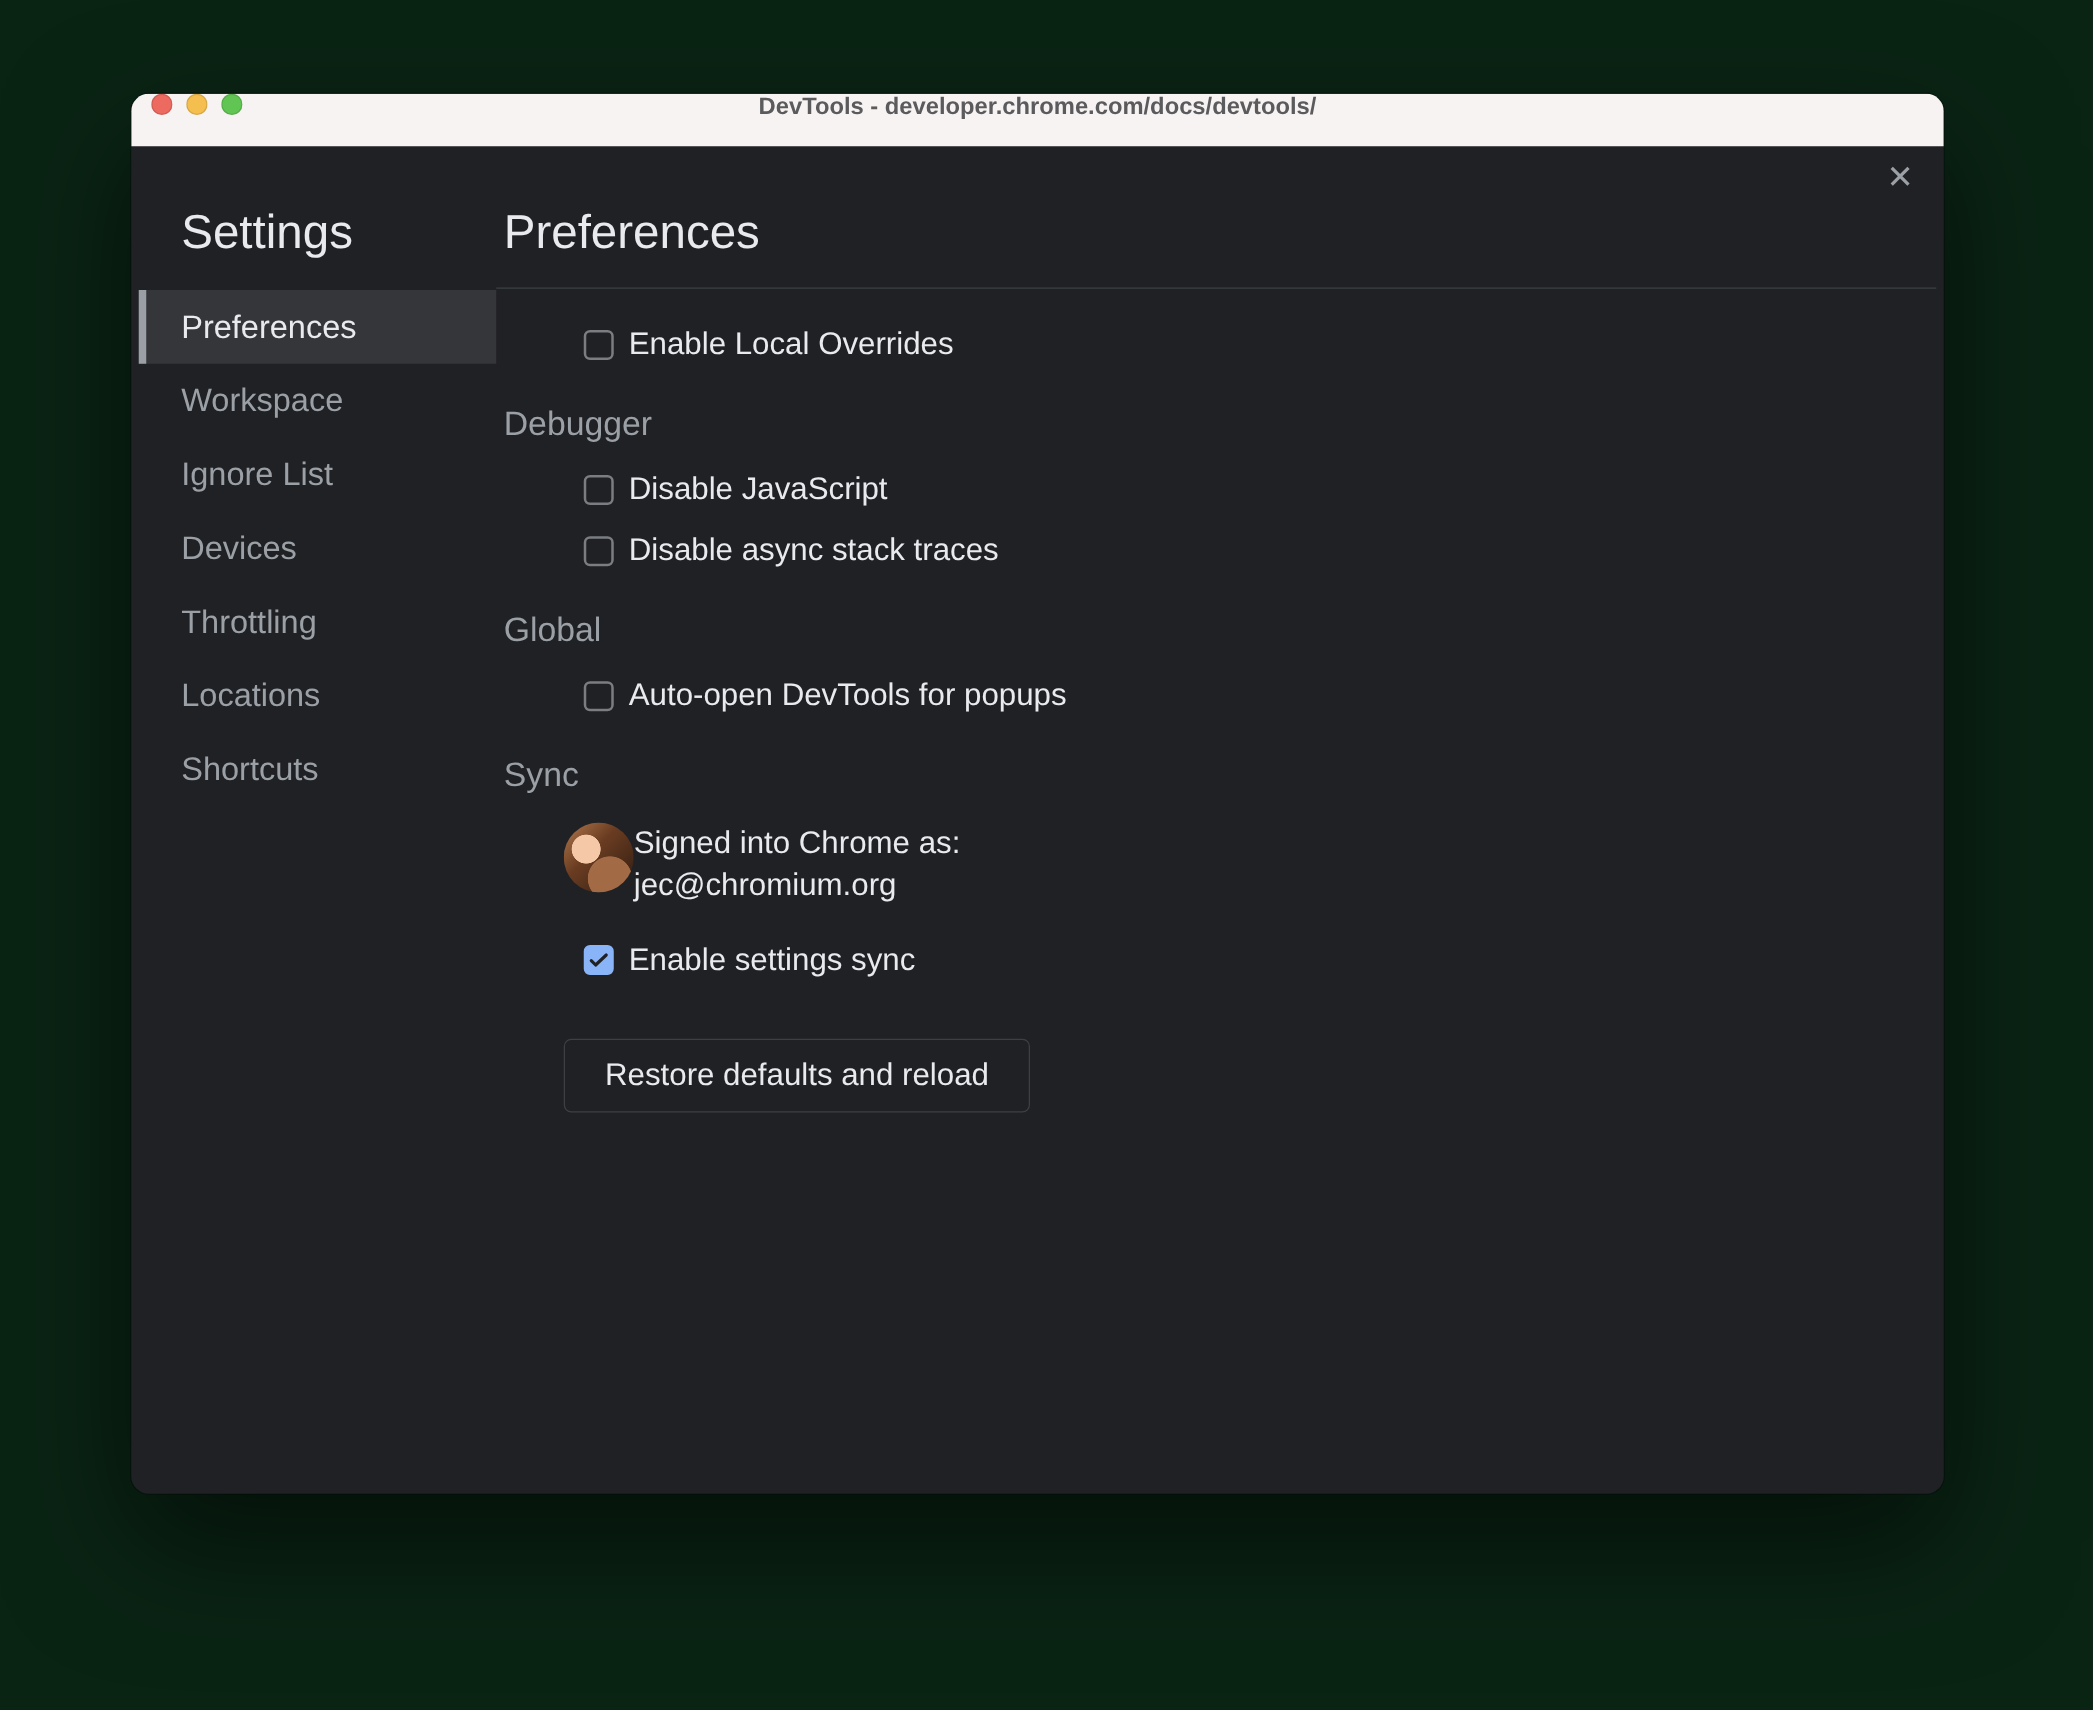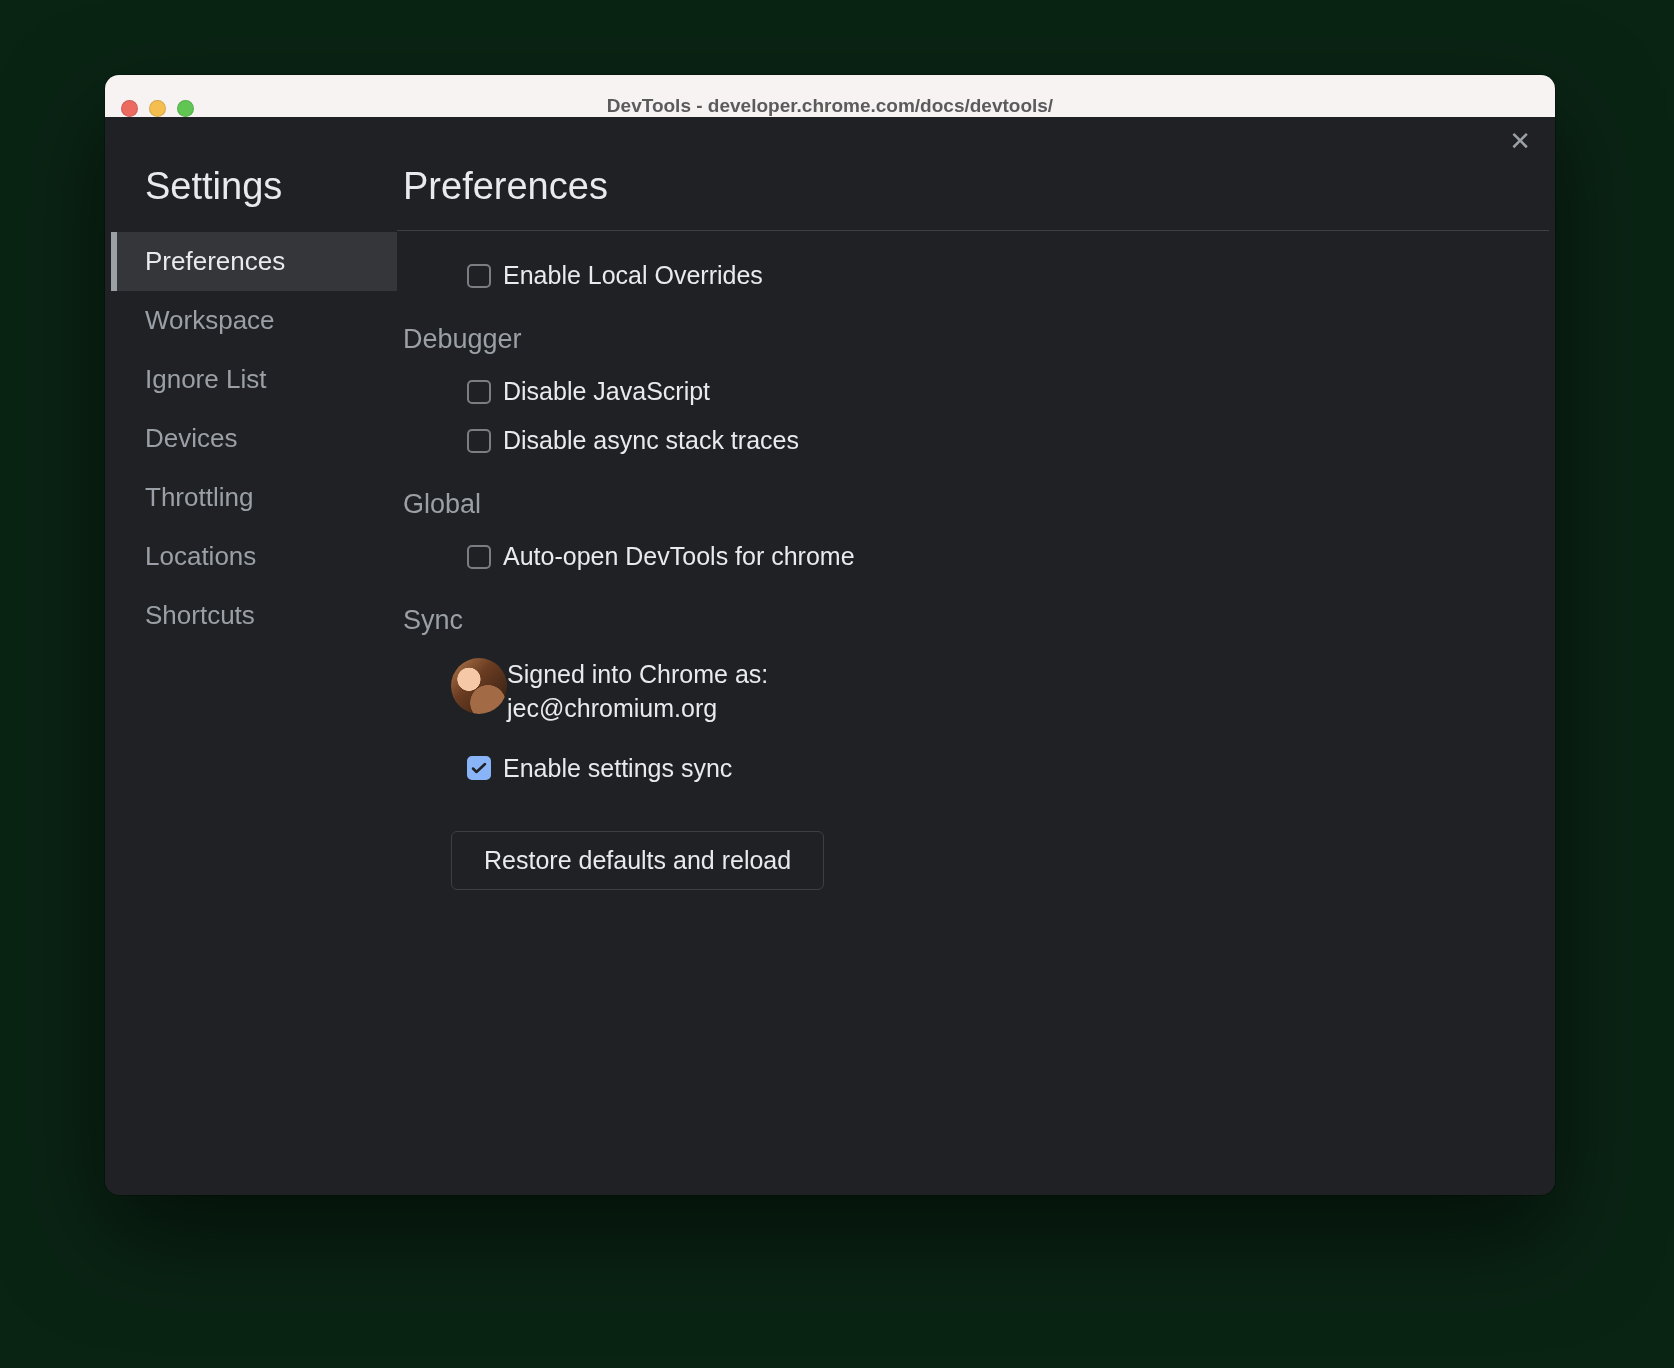--- a/index.html
+++ b/index.html
@@ -33,21 +33,21 @@
     overflow: hidden;
     box-shadow: 0 40px 100px rgba(0,0,0,0.55), 0 0 0 1px rgba(0,0,0,0.25);
     background: var(--bg-dark);
     display: flex;
     flex-direction: column;
   }
   .titlebar {
     height: 42px;
     background: var(--bg-window);
     display: flex;
-    align-items: flex-end;
+    align-items: flex-start;
     padding: 0 16px;
     position: relative;
     flex-shrink: 0;
   }
   .traffic {
     display: flex; gap: 11px; align-items: center;
   }
   .traffic-dot {
     width: 17px; height: 17px; border-radius: 50%;
     border: 1px solid rgba(0,0,0,0.12);
@@ -273,21 +273,21 @@
               
             </span>
             <span>Disable async stack traces</span>
           </div>
 
           <div class="section-title">Global</div>
           <div class="check-row">
             <span class="chk">
               
             </span>
-            <span>Auto-open DevTools for chrome</span>
+            <span>Auto-open DevTools for popups</span>
           </div>
 
           <div class="section-title">Sync</div>
           <div class="account-row">
             <div class="avatar"></div>
             <div class="account-text">
               <div>Signed into Chrome as:</div>
               <div>jec@chromium.org</div>
             </div>
           </div>

